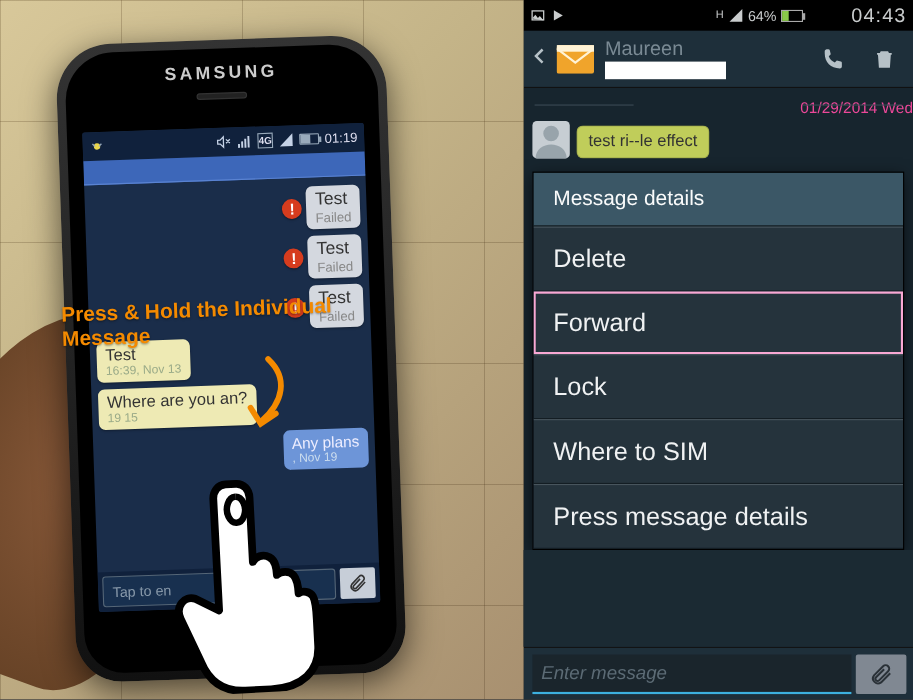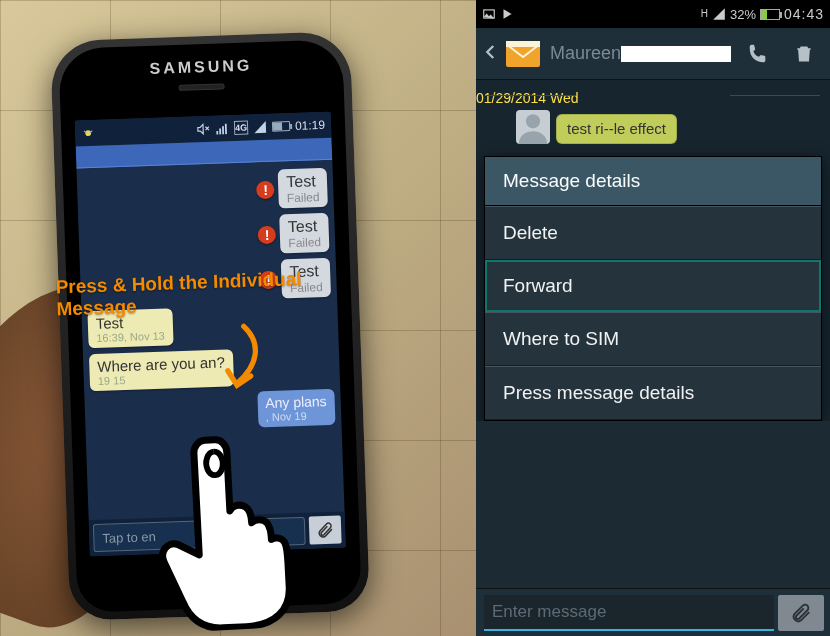--- a/index.html
+++ b/index.html
@@ -178,34 +178,34 @@
   .r-sbar .batt2{width:20px;height:11px;border:1px solid #aaa;position:relative;}
   .r-sbar .batt2::after{content:"";position:absolute;right:-3px;top:2px;width:2px;height:6px;background:#aaa;}
   .r-sbar .batt2 i{display:block;height:100%;width:32%;background:#8ac94a;}
   .r-header{
     height:52px; background:#1e2f3a;
     display:flex; align-items:center; padding:0 6px; gap:6px;
     border-bottom:1px solid #111;
   }
   .back{ width:18px; }
   .env{ width:34px; height:26px; margin-right:4px;}
-  .cname{ flex:1; display:flex; line-height:1.1;}
+  .cname{ flex:1; display:flex; flex-direction:column; line-height:1.1;}
   .cname .n{ font-size:18px; color:#7a8a94;}
   .cname .num{ background:#fff; width:110px; height:16px; margin-top:2px;}
   .r-header .ic{ width:40px; display:flex; justify-content:center;}
   .r-header svg{fill:#b6c1c7;}
   .r-date{
-    text-align:left; color:#fde047; font-size:14px; padding:10px 0 4px;
+    text-align:right; color:#ec4899; font-size:14px; padding:10px 0 4px;
     position:relative;
   }
   .r-date::before,.r-date::after{
     content:""; position:absolute; top:50%; width:90px; height:1px; background:#3a4a54;
   }
   .r-date::before{left:10px;} .r-date::after{right:10px;}
-  .r-conv{ position:relative; min-height:40px; padding:0 8px;margin-left:32px;}
+  .r-conv{ position:relative; min-height:40px; padding:0 8px;}
   .r-conv .avatar{
     position:absolute; left:8px; top:0; width:34px;height:34px;background:#c7ced3;border-radius:4px;
   }
   .r-conv .avatar svg{width:100%;height:100%;fill:#98a4ab;}
   .r-conv .inc{
     position:absolute; left:48px; top:4px;
     background:#c0cd5a; color:#333; border-radius:6px; padding:5px 10px 6px;
     font-size:15px;
     border:1px solid rgba(0,0,0,.15);
     filter: blur(.5px);
@@ -215,37 +215,37 @@
     margin: 0 8px; margin-top: 6px;
     box-shadow:0 4px 14px rgba(0,0,0,.6);
     border:1px solid #000;
     overflow:hidden;
   }
   .dialog .dhead{
     background:#3b5766; padding:13px 18px; font-size:19px; color:#fafbfb;
     border-bottom:1px solid #000;
   }
   .ditem{
-    background:#25333c; padding:15px 18px; font-size:19px; color:#f0f2f3;
+    background:#25333c; padding:15px 18px; font-size:23px; color:#f0f2f3;
     border-top:1px solid #48555d;
     border-bottom:1px solid #131d23;
   }
   .ditem:first-of-type{border-top:none;}
   .ditem.hl{
-    border:2px solid #0f766e; padding:13px 16px;
+    border:2px solid #f9a8d4; padding:13px 16px;
   }
   .spacer{flex:1; background:#1b2a33; position:relative;}
   .r-compose{
     height:48px; background:#1e2f3a;
     display:flex; align-items:center; gap:4px; padding:6px 6px 6px 8px;
     border-top:1px solid #111;
   }
   .r-enter{
     flex:1; height:36px; background:#1a252c; color:#5c6b75; font-size:17px;
-    display:flex; align-items:center; padding:0 8px; 
+    display:flex; align-items:center; padding:0 8px; font-style:italic;
     border-bottom:2px solid #3db1e0; cursor:text;
   }
   .r-attach{
     width:46px; height:36px; background:#808892; border-radius:2px;
     display:flex; align-items:center; justify-content:center;
   }
   .r-attach svg{width:22px;height:22px;fill:#2a3137;}
 </style>
 </head>
 <body>
@@ -389,25 +389,25 @@
           <path d="M6 4l14 8-14 8z" fill="#c9cccd"></path>
         </svg>
     </span>
     <span class="grow"></span>
     <span style="font-size:10px;line-height:1;">H</span>
     <span class="si">
       <svg viewBox="0 0 24 24" width="14" height="14">
           <path d="M2 22 L22 2 L22 22 Z" fill="#c9cccd"></path>
         </svg>
     </span>
-    <span>32%</span>
+    <span>64%</span>
     <span class="batt2">
         <i></i>
       </span>
-    <span style="font-size:14px;letter-spacing:1px;">04:43</span>
+    <span style="font-size:18px;letter-spacing:1px;margin-left:40px;">04:43</span>
   </div>
 
   <div class="r-header">
     <span class="back">
       <svg viewBox="0 0 24 24" width="18" height="28">
           <path d="M15 4l-8 8 8 8" fill="none" stroke="#b6c1c7" stroke-width="3"></path>
         </svg>
     </span>
     <span class="env">
       <svg viewBox="0 0 34 26">
@@ -441,20 +441,21 @@
           <path d="M2 24c0-6 5-9 10-9s10 3 10 9"></path>
         </svg>
     </div>
     <div class="inc">test ri--le effect</div>
   </div>
 
   <div class="dialog">
     <div class="dhead">Message details</div>
     <div class="ditem">Delete</div>
     <div class="ditem hl">Forward</div>
+    <div class="ditem">Lock</div>
     <div class="ditem">Where to SIM</div>
     <div class="ditem">Press message details</div>
   </div>
 
   <div class="spacer"></div>
 
   <div class="r-compose">
     <div class="r-enter">
       <span>Enter message</span>
     </div>

